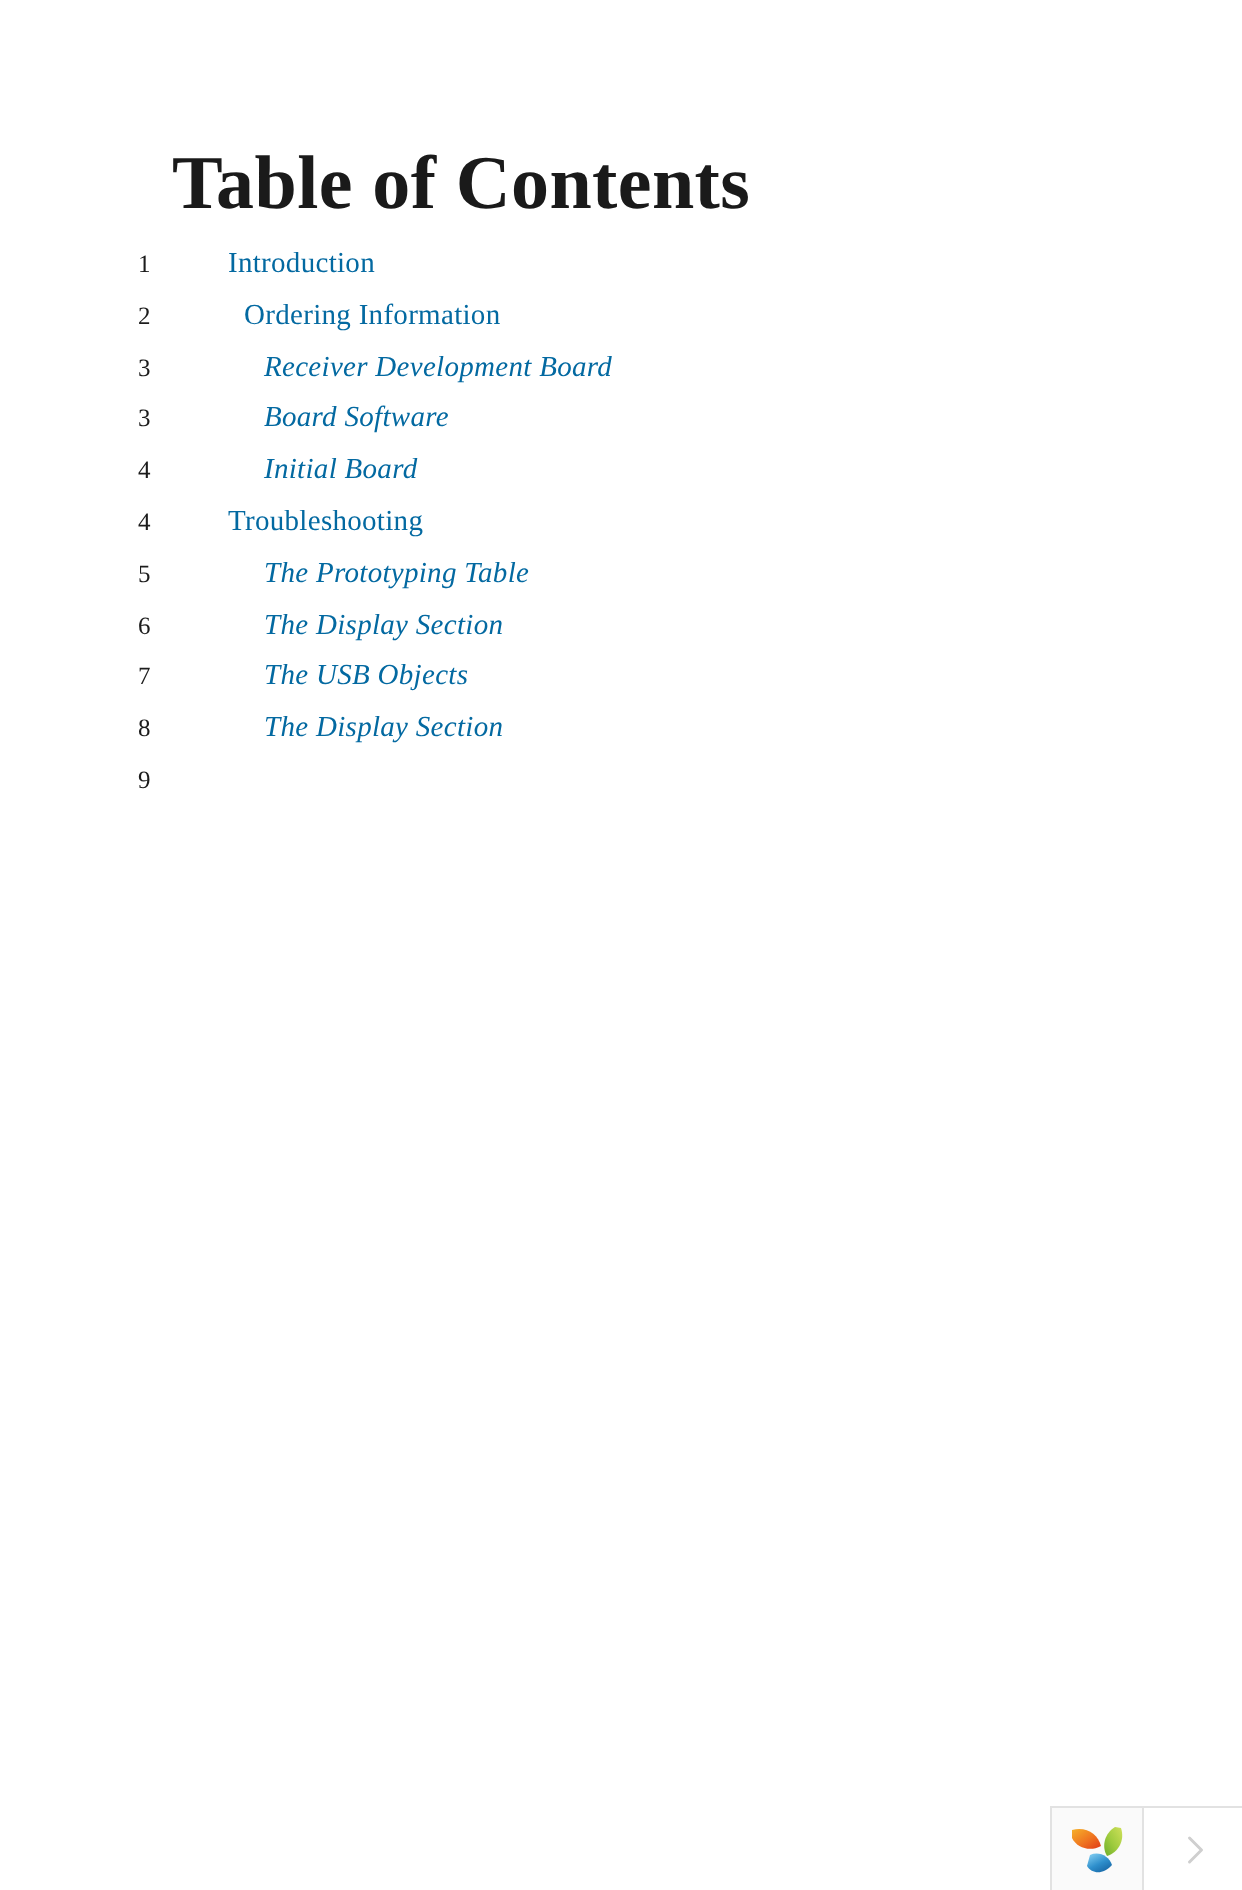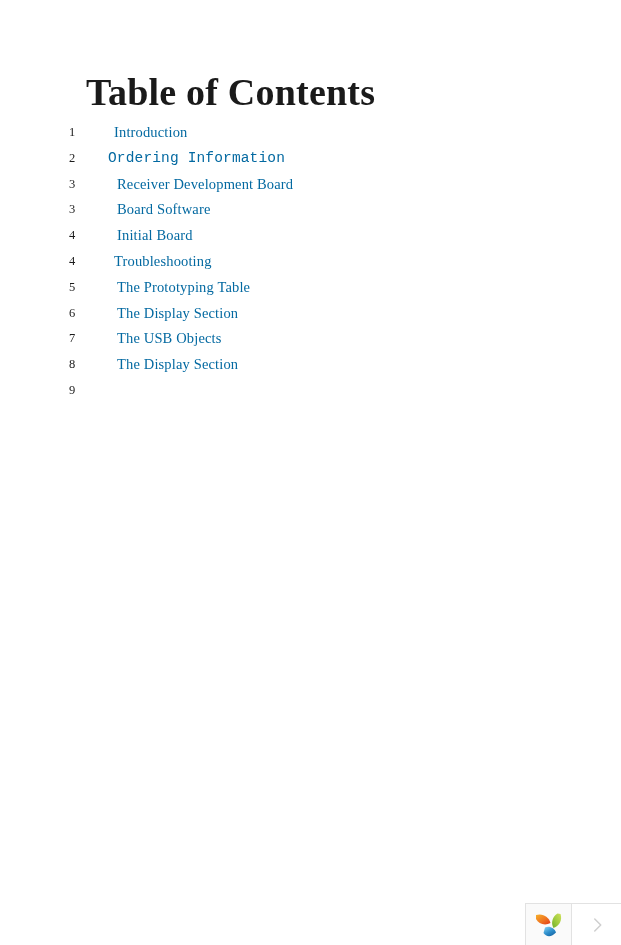--- a/index.html
+++ b/index.html
@@ -66,22 +66,22 @@
     font-family: "Liberation Serif", "DejaVu Serif", serif;
     font-size: 14.5px;
     line-height: 17px;
     color: #0369a1;
     white-space: nowrap;
     text-decoration: none;
     letter-spacing: 0.15px;
   }
   
   .ind-0 .toc-label { left: 114px; }
-  .ind-1 .toc-label { left: 117px; }
-  .ind-2 .toc-label { left: 108px; font-family: Liberation Mono, monospace; }
+  .ind-1 .toc-label { left: 132px; font-style: italic; }
+  .ind-2 .toc-label { left: 122px; }
 
   
   .corner-widget {
     position: absolute;
     left: 525px;
     top: 903px;
     width: 96px;
     height: 42px;
     display: flex;
     border: 1px solid #e2e2e2;

